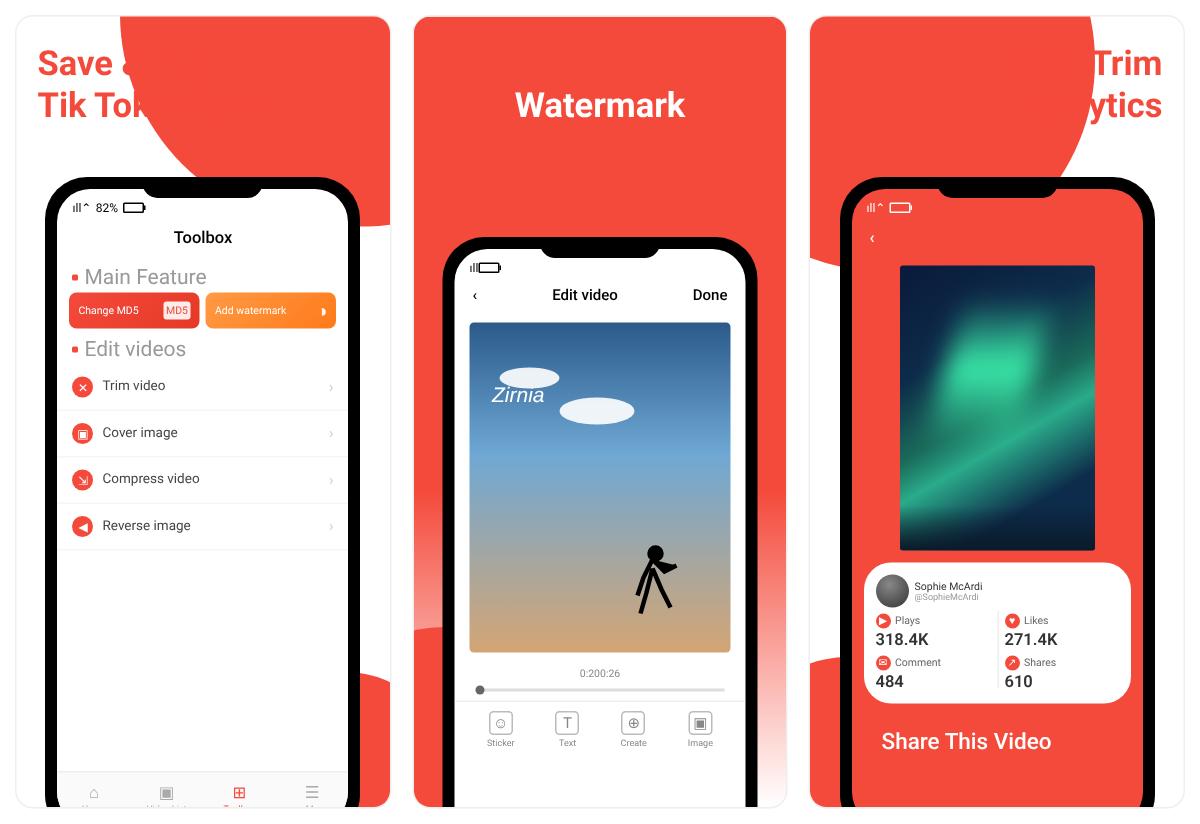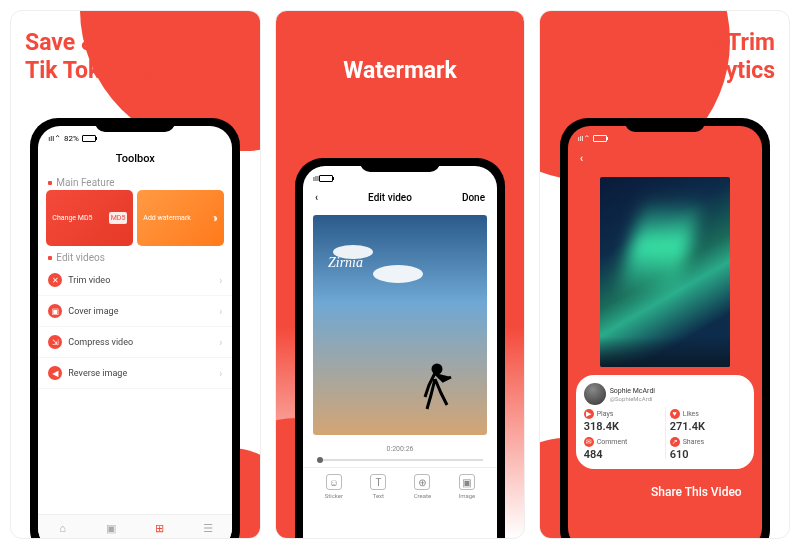--- a/index.html
+++ b/index.html
@@ -27,62 +27,62 @@
 .panel3 .screen{background:#f44a3b}
 .notch{position:absolute;top:0;left:50%;transform:translateX(-50%);width:80px;height:14px;background:#000;border-radius:0 0 10px 10px;z-index:10}
 .statusbar{display:flex;justify-content:flex-start;align-items:center;font-size:8px;padding:4px 10px 0;height:20px}
 .panel3 .statusbar{color:#fff}
 .statusright{display:flex;gap:3px;align-items:center}
 .battery{border:1px solid currentColor;width:14px;height:7px;border-radius:1px;position:relative}
 .battery::after{content:"";position:absolute;right:-2px;top:1px;width:1px;height:3px;background:currentColor}
 .title{text-align:center;font-size:11px;font-weight:500;padding:6px 0}
 .panel2 .title{display:flex;justify-content:space-between;padding:6px 12px;font-size:10px}
 .panel3 .title{color:#fff;text-align:left;padding:6px 12px}
-.section-label{font-size:10px;color:#999;padding:6px 10px 2px}
+.section-label{font-size:14px;color:#999;padding:6px 10px 2px}
 .bullet{width:4px;height:4px;background:#f44a3b;display:inline-block;border-radius:1px;margin-right:4px;vertical-align:middle}
 .feature-row{display:flex;gap:4px;padding:0 8px}
-.feature-card{flex:1;height:56px;border-radius:5px;color:#fff;display:flex;align-items:center;padding:0 6px;font-size:7px;gap:4px}
+.feature-card{flex:1;height:24px;border-radius:5px;color:#fff;display:flex;align-items:center;padding:0 6px;font-size:7px;gap:4px}
 .fc-red{background:linear-gradient(135deg,#f44a3b,#e63927)}
 .fc-orange{background:linear-gradient(135deg,#ff9a44,#ff7a1a)}
 .feature-card .ficon{margin-left:auto;font-size:12px;opacity:.9}
 .list-item{display:flex;align-items:center;padding:8px 10px;font-size:9px;color:#444;border-bottom:1px solid #f5f5f5}
 .list-icon{width:14px;height:14px;background:#f44a3b;border-radius:50%;margin-right:6px;color:#fff;display:flex;align-items:center;justify-content:center;font-size:8px}
 .chev{margin-left:auto;color:#ccc;font-size:10px}
 .tabbar{position:absolute;bottom:0;left:0;right:0;height:36px;background:#fafafa;display:flex;border-top:1px solid #eee}
 .tab{flex:1;display:flex;flex-direction:column;align-items:center;justify-content:center;font-size:6px;color:#aaa;gap:1px}
 .tab.active{color:#f44a3b}
 .tabicon{font-size:11px}
 .editphoto{margin:6px 10px;height:220px;background:linear-gradient(180deg,#2a5a8a 0%,#6fa8d4 40%,#d4a574 100%);border-radius:3px;position:relative;overflow:hidden}
 .cloud{position:absolute;background:#fff;border-radius:50%;opacity:.9}
 .cloud1{width:40px;height:14px;top:30px;left:20px}
 .cloud2{width:50px;height:18px;top:50px;left:60px}
 .climber{position:absolute;bottom:20px;right:30px;width:40px;height:60px}
 .climber svg{width:100%;height:100%}
-.signature{position:absolute;top:40px;left:15px;color:#fff;font-size:14px;font-style:italic;font-family:Liberation Serif, serif}
+.signature{position:absolute;top:40px;left:15px;color:#fff;font-size:14px;font-style:italic;font-family:Liberation Sans, sans-serif}
 .timeline{display:flex;justify-content:center;padding:4px 14px;font-size:7px;color:#888}
 .timeline-bar{height:2px;background:#ddd;margin:2px 14px 6px;position:relative}
 .timeline-bar::before{content:"";position:absolute;left:0;top:-2px;width:6px;height:6px;background:#666;border-radius:50%}
 .toolrow{display:flex;justify-content:space-around;padding:6px 8px;border-top:1px solid #eee}
 .tool{display:flex;flex-direction:column;align-items:center;font-size:6px;color:#888;gap:2px}
 .tool .ticon{width:16px;height:16px;border:1px solid #bbb;border-radius:3px;display:flex;align-items:center;justify-content:center;font-size:10px}
 .aurora{margin:6px auto 0;width:130px;height:190px;background:linear-gradient(150deg,#0a1a3a 0%,#0d2b4a 30%,#1a6b5a 50%,#2aab8a 60%,#0d2b4a 80%);border-radius:2px;position:relative;overflow:hidden}
 .aurora::before{content:"";position:absolute;top:20px;left:30px;width:60px;height:100px;background:linear-gradient(180deg,transparent,#3aebaa,transparent);filter:blur(8px);transform:skewX(-15deg)}
 .aurora::after{content:"";position:absolute;bottom:0;left:0;right:0;height:30px;background:linear-gradient(180deg,transparent,#0a1a2a)}
 .analytics-card{background:#fff;margin:8px;border-radius:18px;padding:8px;position:relative}
 .profile{display:flex;align-items:center;gap:4px;margin-bottom:4px}
 .avatar{width:22px;height:22px;border-radius:50%;background:radial-gradient(circle at 40% 30%,#888,#333)}
 .profile-info{font-size:7px;color:#333}
 .handle{font-size:6px;color:#999}
 .stats{display:grid;grid-template-columns:1fr 1fr;gap:4px 10px;font-size:7px}
 .stat{}
 .stat-label{display:flex;align-items:center;gap:3px;color:#666;font-size:7px}
 .stat-icon{width:10px;height:10px;background:#f44a3b;border-radius:50%;color:#fff;display:flex;align-items:center;justify-content:center;font-size:7px}
 .stat-val{font-size:11px;font-weight:600;color:#333;margin-top:1px}
 .divider{position:absolute;top:32px;bottom:10px;left:50%;width:1px;background:#eee}
-.share-btn{background:#f44a3b;color:#fff;text-align:right;margin:6px 12px;padding:8px;border-radius:18px;font-size:12px;font-weight:500}
+.share-btn{background:#f44a3b;color:#fff;text-align:left;margin:6px 12px;padding:8px;border-radius:18px;font-size:15px;font-weight:500}
 </style>
 </head>
 <body>
 
 <div class="panel panel1">
   <div class="blob blob1"></div>
   <div class="blob blob2"></div>
   <div class="blob blob3"></div>
   <div class="headline">
     <span>Save &amp; Edit</span><br>

